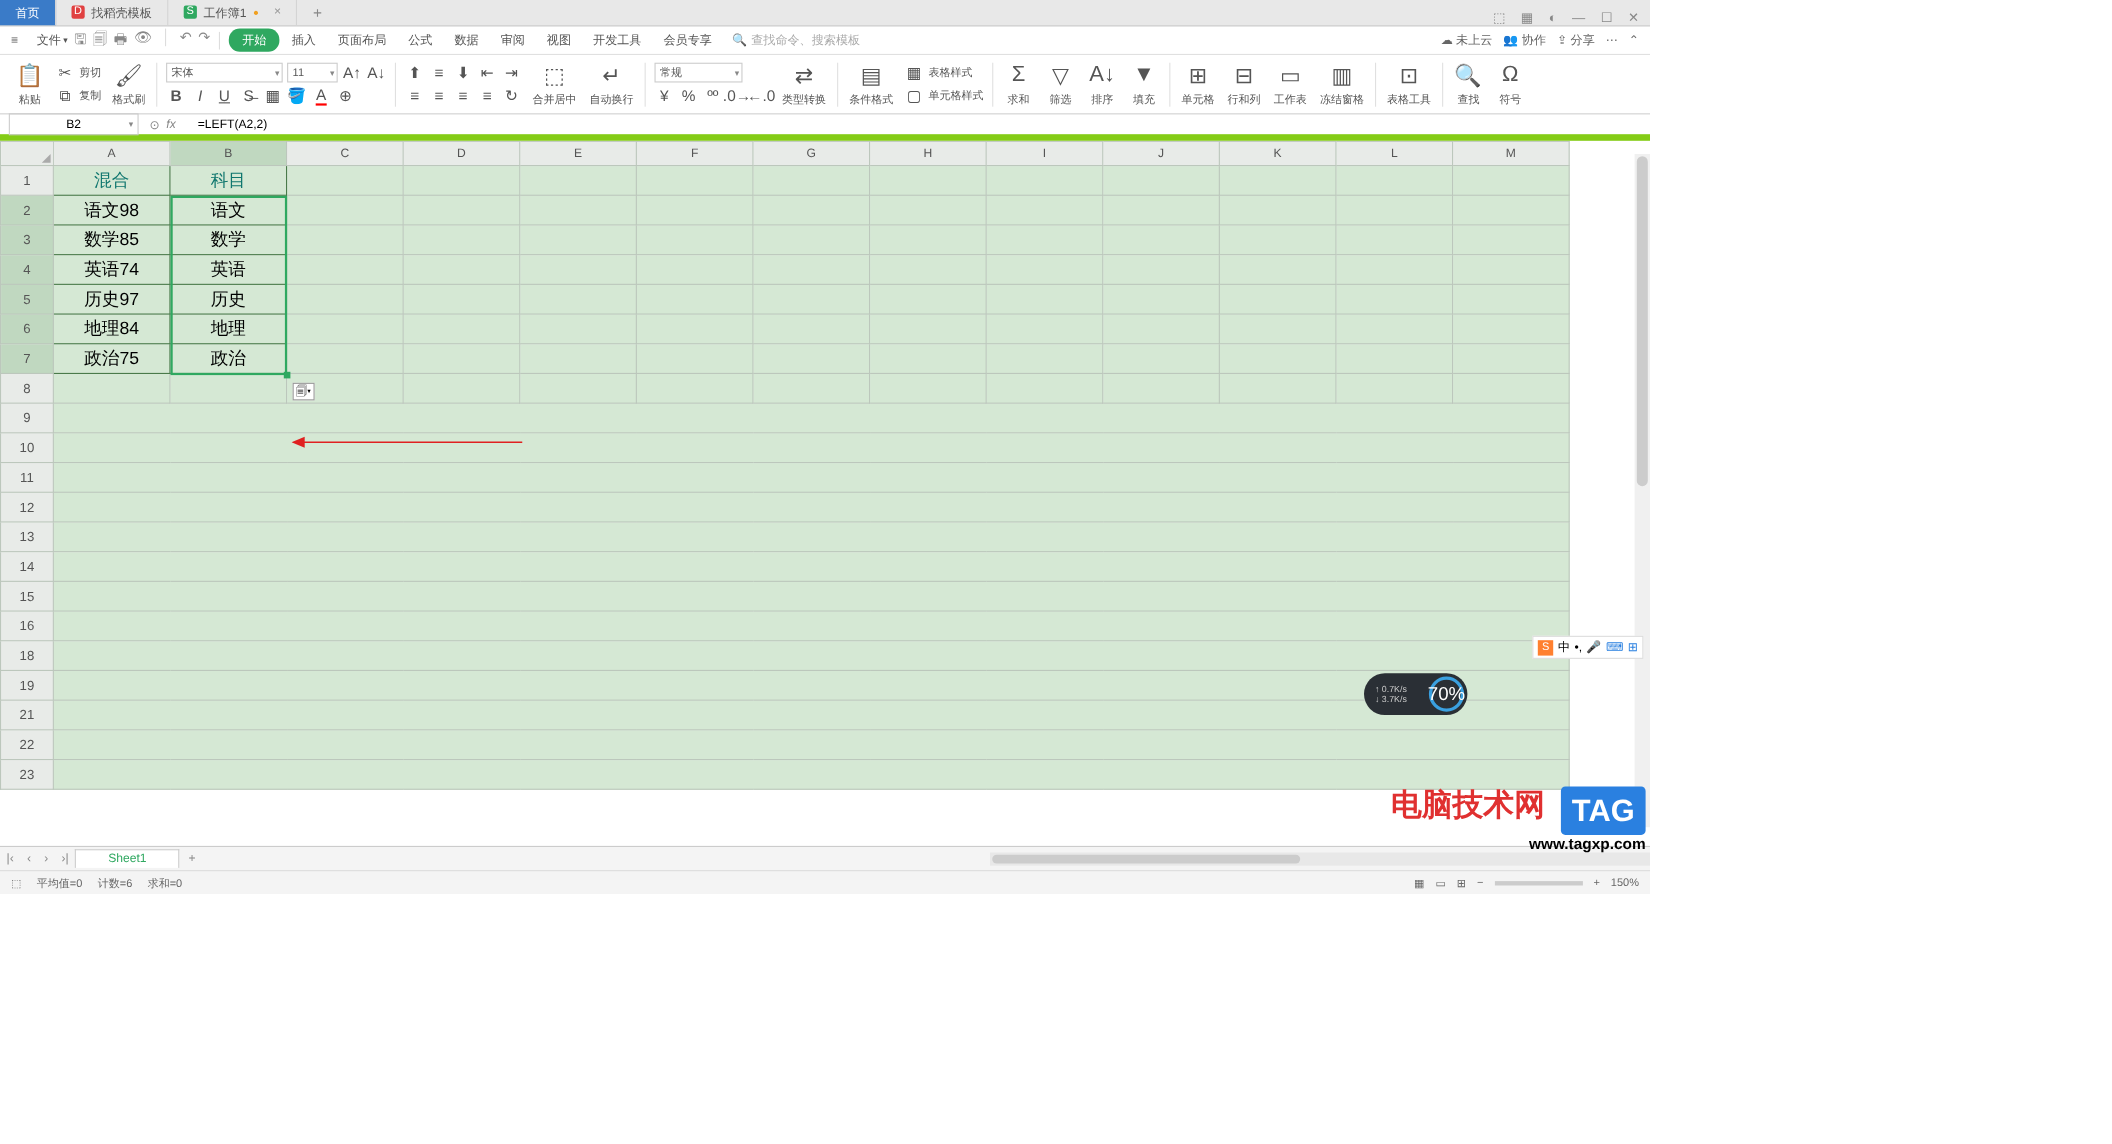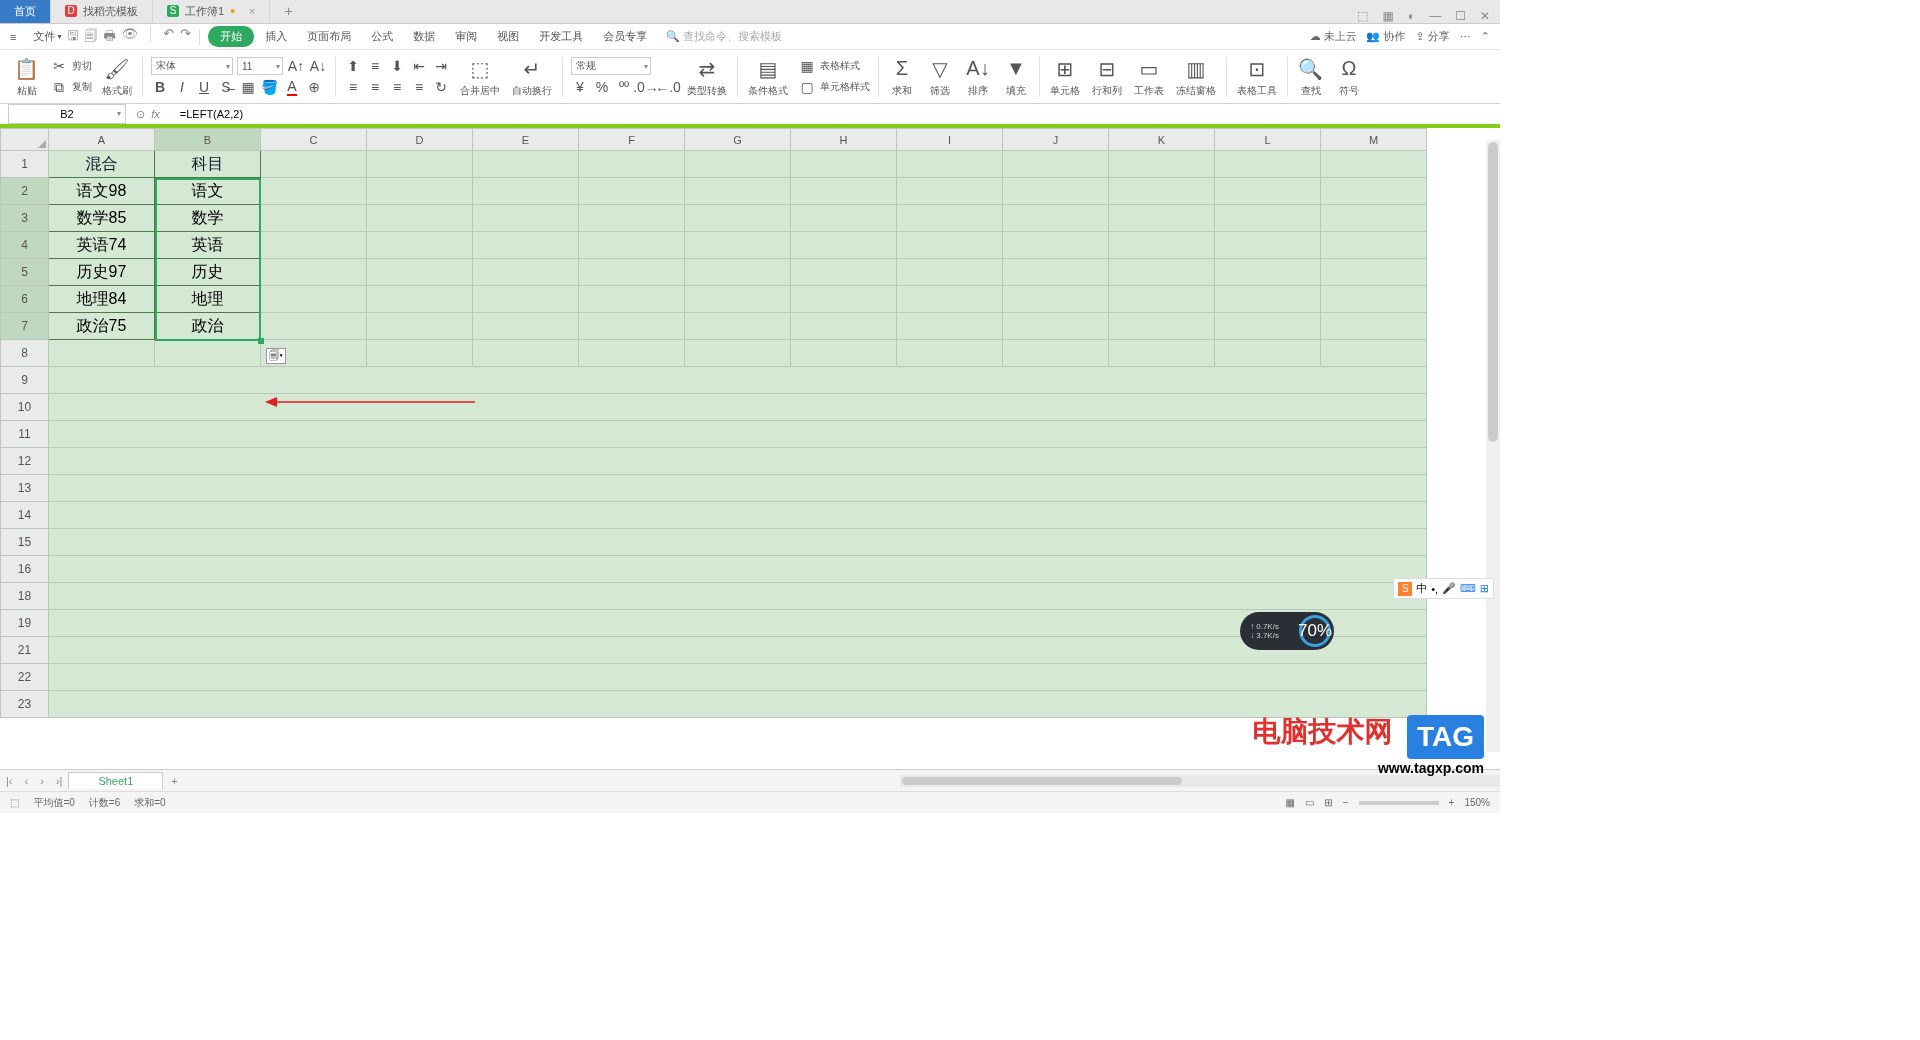--- a/index.html
+++ b/index.html
@@ -34,38 +34,38 @@
 .rgrp2 { display:flex; flex-direction:column; gap:3px; padding:0 4px; }
 .rgrp2 .row { display:flex; gap:4px; align-items:center; }
 .ricon { width:18px; height:18px; display:flex; align-items:center; justify-content:center; font-size:14px; color:#555; }
 .ricon.lg { width:26px; height:26px; font-size:20px; }
 .rsep { width:1px; height:40px; background:#e0e0e0; margin:0 4px; }
 .sel { border:1px solid #ccc; height:18px; font-size:10px; padding:0 14px 0 4px; background:#fff; position:relative; display:flex; align-items:center; }
 .sel::after { content:"▾"; position:absolute; right:2px; font-size:8px; color:#888; }
 .rlbl { font-size:10px; white-space:nowrap; }
 
 
-.fbar { height:24px; display:flex; align-items:center; border-bottom:4px solid #84cc16; font-size:11px; }
+.fbar { height:24px; display:flex; align-items:center; border-bottom:6px solid #84cc16; font-size:11px; }
 .namebox { width:118px; height:20px; border:1px solid #ccc; margin-left:8px; text-align:center; line-height:18px; position:relative; }
 .namebox::after { content:"▾"; position:absolute; right:4px; font-size:8px; color:#888; }
 .fbar .icons { display:flex; gap:6px; margin:0 10px; color:#888; }
 .fx { font-style:italic; color:#888; margin-right:6px; }
 .formula { flex:1; padding-left:4px; }
 
 
 .grid-wrap { position:relative; height:690px; overflow:hidden; }
 table.grid { border-collapse:collapse; table-layout:fixed; }
 .grid th,.grid td { border:1px solid #bcc7bc; background:#d5e8d4; font-size:11px; text-align:center; font-weight:normal; }
 .grid th.colh { height:22px; background:#e8ebe8; color:#555; width:106px; }
 .grid th.rowh { width:48px; background:#e8ebe8; color:#555; font-size:12px; }
 .grid th.corner { width:48px; height:22px; background:#e8ebe8; position:relative; }
 .grid th.corner::after { content:""; position:absolute; right:2px; bottom:2px; border-left:8px solid transparent; border-bottom:8px solid #aaa; }
 .grid td { height:27px; }
 .grid td.data { background:#d5e8d4; border:1px solid #4a7a4a; font-size:16px; }
-.grid td.hdr { color:#0f172a; font-size:16px; border:1px solid #4a7a4a;margin-top:12px; }
+.grid td.hdr { color:#0f766e; font-size:16px; border:1px solid #4a7a4a;margin-top:12px; }
 .grid th.selcol { background:#c0d8c0; }
 .grid th.selrow { background:#c0d8c0; }
 .selrect { position:absolute; border:2px solid #2fa860; pointer-events:none; }
 .selhandle { position:absolute; width:6px; height:6px; background:#2fa860; pointer-events:none; }
 .pastebtn { position:absolute; width:20px; height:16px; border:1px solid #999; background:#fff; font-size:10px; display:flex; align-items:center; justify-content:center; cursor:pointer; }
 .arrow { position:absolute; left:265px; top:268px; pointer-events:none; }
 
 
 .sheettabs { position:absolute; bottom:22px; left:0; right:0; height:22px; border-top:1px solid #ccc; display:flex; align-items:center; font-size:11px; background:#f4f4f4; }
 .sheettabs .nav { padding:0 6px; color:#888; cursor:pointer; }
@@ -76,21 +76,21 @@
 
 
 .status { position:absolute; bottom:0; left:0; right:0; height:22px; background:#f4f4f4; border-top:1px solid #ddd; display:flex; align-items:center; font-size:10px; color:#666; padding:0 10px; gap:14px; }
 .status .right { margin-left:auto; display:flex; gap:10px; align-items:center; }
 
 
 .imewidget { position:absolute; right:6px; top:578px; display:flex; gap:4px; align-items:center; background:#fff; border:1px solid #ddd; padding:2px 4px; font-size:11px; }
 .imewidget .sq { width:14px; height:14px; display:inline-block; }
 .speedwidget { position:absolute; right:166px; top:612px; width:94px; height:38px; background:#2a2f35; border-radius:20px; display:flex; align-items:center; color:#ccc; font-size:8px; padding-left:10px; gap:6px; }
 .speedwidget .ring { width:32px; height:32px; border-radius:50%; border:3px solid #3aa0e0; display:flex; align-items:center; justify-content:center; color:#fff; font-size:17px; margin-left:auto; margin-right:3px; }
-.watermark { position:absolute; right:16px; bottom:36px; text-align:right; font-weight:bold; }
+.watermark { position:absolute; right:4px; bottom:36px; text-align:right; font-weight:bold; }
 .watermark .t1 { color:#e03030; font-size:28px; }
 .watermark .t2 { color:#000000; font-size:14px; }
 .watermark .tag { display:inline-block; background:#2a80e0; color:#fff; font-size:28px; padding:6px 10px; border-radius:4px; margin-left:10px; vertical-align:middle; }
 .vscroll { position:absolute; right:0; top:140px; width:14px; height:612px; background:#f0f0f0; }
 .vscroll .thumb { width:10px; height:300px; background:#ccc; margin:2px auto; border-radius:5px; }
 </style>
 </head>
 <body>
 
 <div class="tabbar">
@@ -170,21 +170,21 @@
         <span class="rlbl">复制</span>
       </div>
   </div>
   <div class="rgrp">
       <div class="ricon lg">🖌</div>
       <div class="rlbl">格式刷</div>
     </div>
   <div class="rsep"></div>
   <div class="rgrp2">
     <div class="row">
-      <div class="sel" style="width:82px">宋体</div>
+      <div class="sel" style="width:106px">宋体</div>
       <div class="sel" style="width:46px">11</div>
       <span class="ricon">A↑</span>
       <span class="ricon">A↓</span>
     </div>
     <div class="row">
       <span class="ricon">
           <b>B</b>
         </span>
       <span class="ricon">
           <i>I</i>

